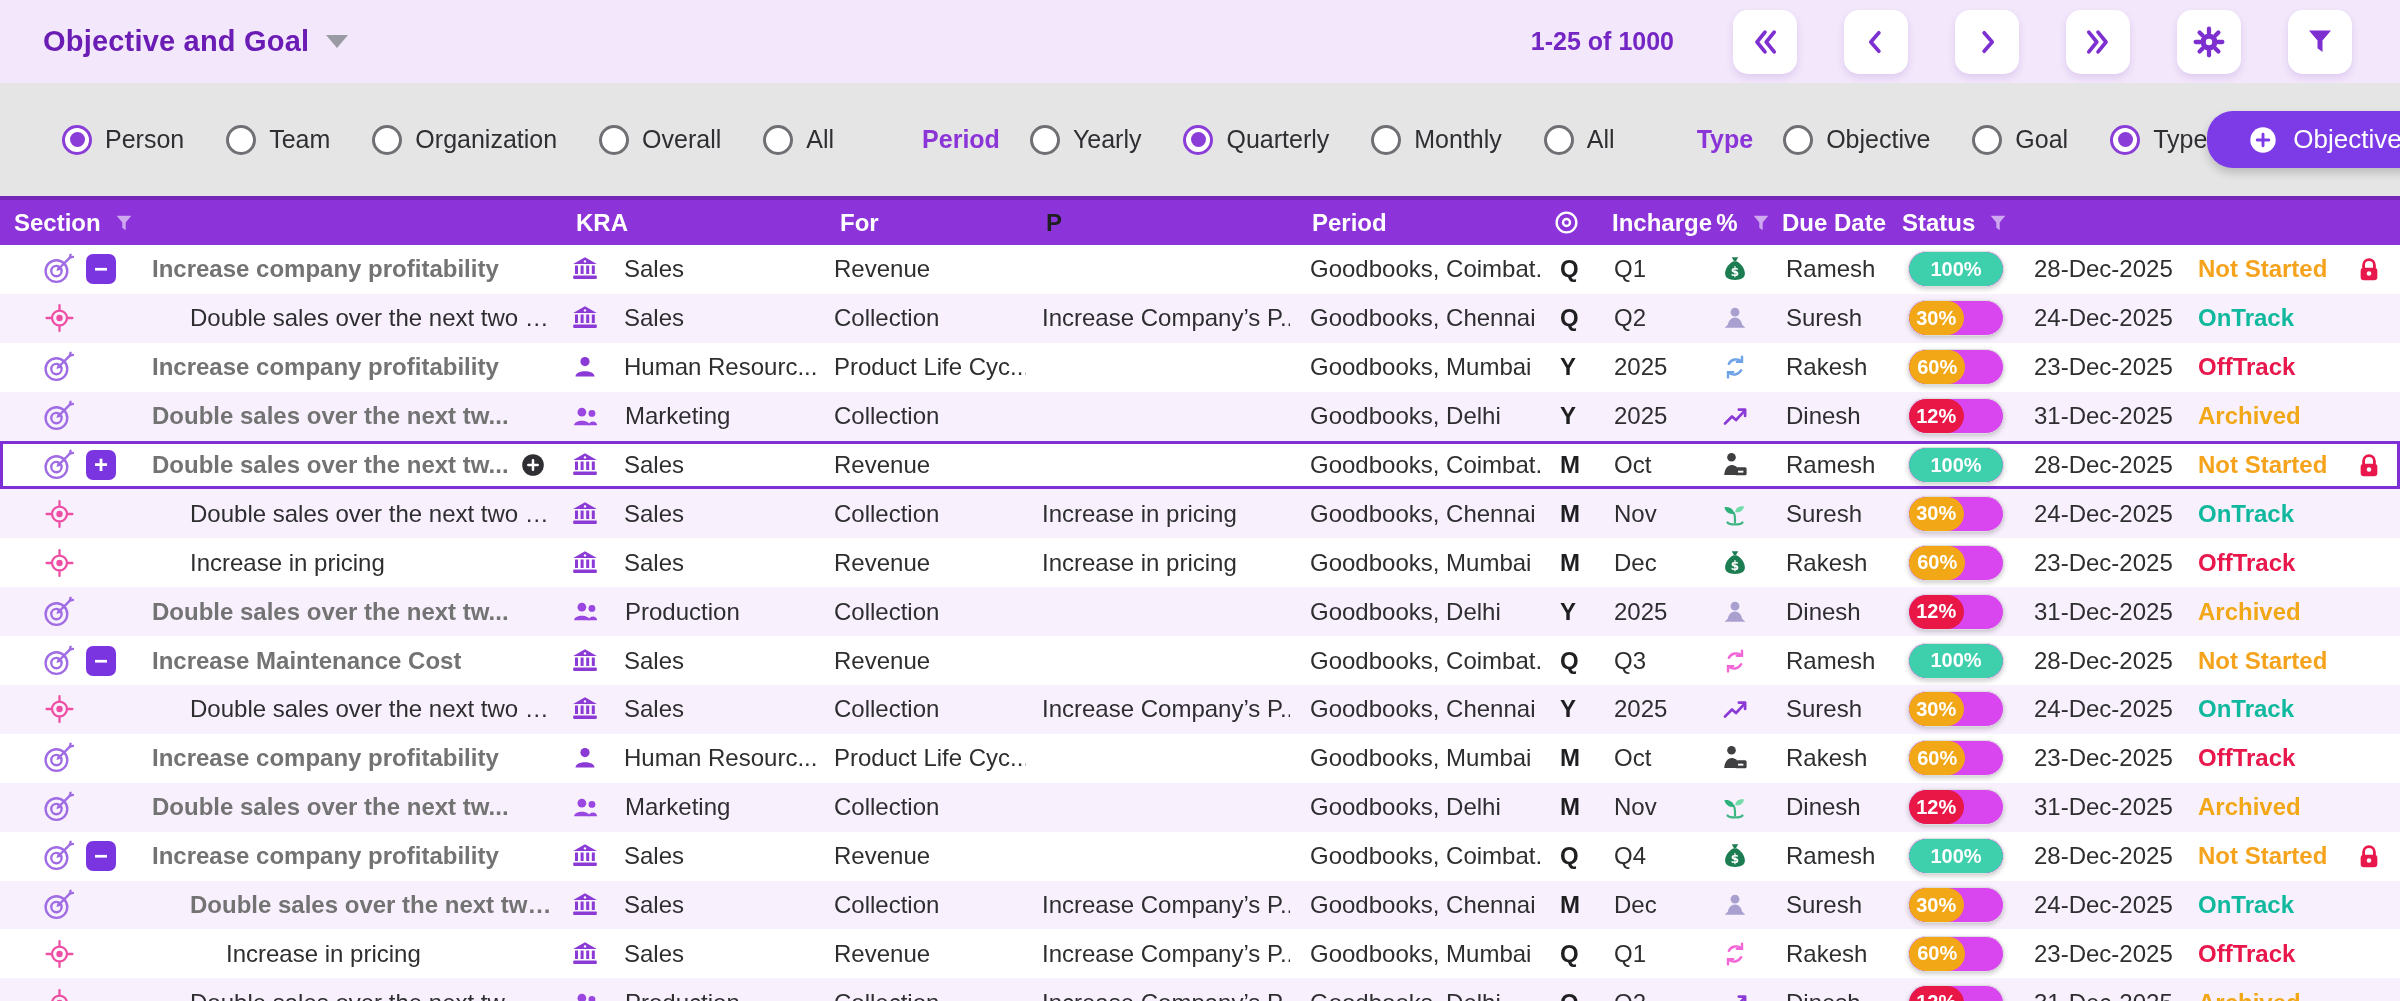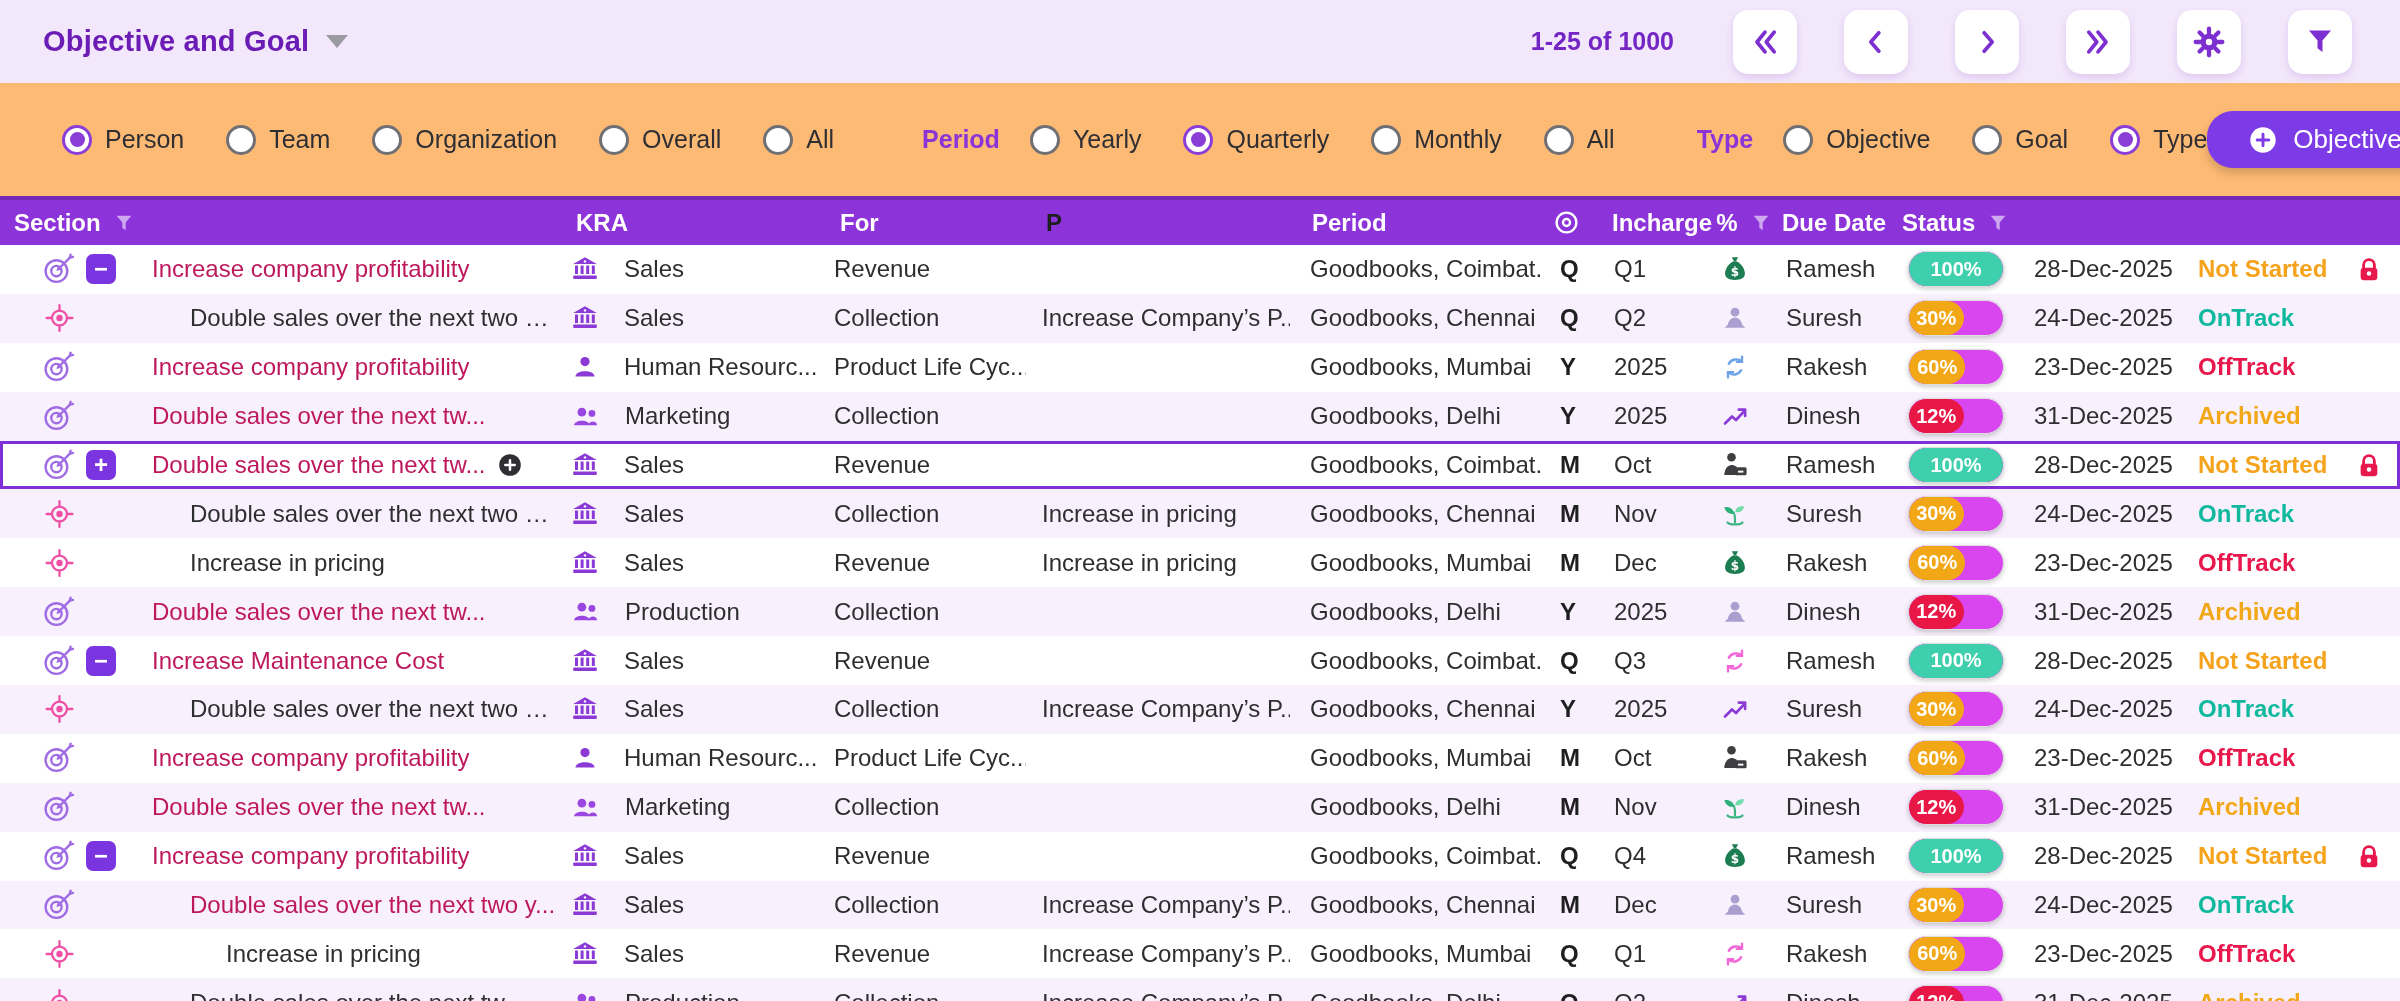--- a/index.html
+++ b/index.html
@@ -15,21 +15,21 @@
   .caret { width:0; height:0; border-left:11px solid transparent; border-right:11px solid transparent;
     border-top:13px solid #9a9aa2; display:inline-block; cursor:pointer; }
   .topbar-right { display:flex; align-items:center; gap:47px; }
   .range { font-size:25px; font-weight:bold; color:#7326c3; margin-right:12px; }
   .navbtns { display:flex; align-items:center; gap:47px; }
   .navbtn { width:64px; height:64px; background:#fff; border-radius:15px;
     box-shadow:0 4px 8px rgba(110,50,180,.16); display:flex; align-items:center;
     justify-content:center; cursor:pointer; }
 
   
-  .filterbar { height:113px; background:#fdba74; display:flex; align-items:center;
+  .filterbar { height:113px; background:#e5e5e5; display:flex; align-items:center;
     padding:0 48px 0 62px; flex:0 0 auto; }
   .radio-item { display:flex; align-items:center; gap:13px; cursor:pointer; }
   .radio { width:30px; height:30px; border-radius:50%; border:3px solid #6f6f74;
     position:relative; background:#fff; flex:0 0 auto; }
   .radio.sel { border-color:#8b3dd8; }
   .radio.sel::after { content:''; position:absolute; inset:4.5px; border-radius:50%; background:#8b3dd8; }
   .radio-label { font-size:25px; color:#2f2f33; }
   .group-label { font-size:25px; font-weight:bold; color:#8b35d8; }
   .fgap-s { width:42px; flex:0 0 auto; } 
   .actionbtns { margin-left:auto; display:flex; align-items:center; gap:26px; }
@@ -62,21 +62,21 @@
   .cell { display:flex; align-items:center; font-size:24px; color:#2e2e31; min-width:0;
     white-space:nowrap; overflow:hidden; }
   .c-part { position:relative; }
   .row-type-icon { position:absolute; left:43px; top:50%; transform:translateY(-50%); display:flex; }
   .row-type-icon.goal { left:45px; }
   .expander { position:absolute; left:86px; top:50%; transform:translateY(-50%);
     width:30px; height:30px; border-radius:7px; background:#7b35e0; color:#fff;
     display:flex; align-items:center; justify-content:center; font-size:24px; font-weight:bold;
     line-height:1; cursor:pointer; }
   .ptext { overflow:hidden; text-overflow:ellipsis; }
-  .ptext.b { font-weight:normal; color:#be185d; }
+  .ptext.b { font-weight:bold; color:#737373; }
   .ind0 { padding-left:152px; } .ind1 { padding-left:190px; } .ind2 { padding-left:226px; }
   .addbadge { margin-left:12px; display:flex; flex:0 0 auto; cursor:pointer; }
   .c-domain { padding-left:12px; gap:26px; }
   .c-section { padding-left:14px;text-align:right; }
   .c-kra { padding-left:16px; }
   .c-for { padding-left:20px; }
   .c-p { padding-left:20px; font-weight:bold; color:#1f1f22; }
   .c-period { padding-left:22px; }
   .c-eye { justify-content:center; }
   .c-incharge { padding-left:20px; }

